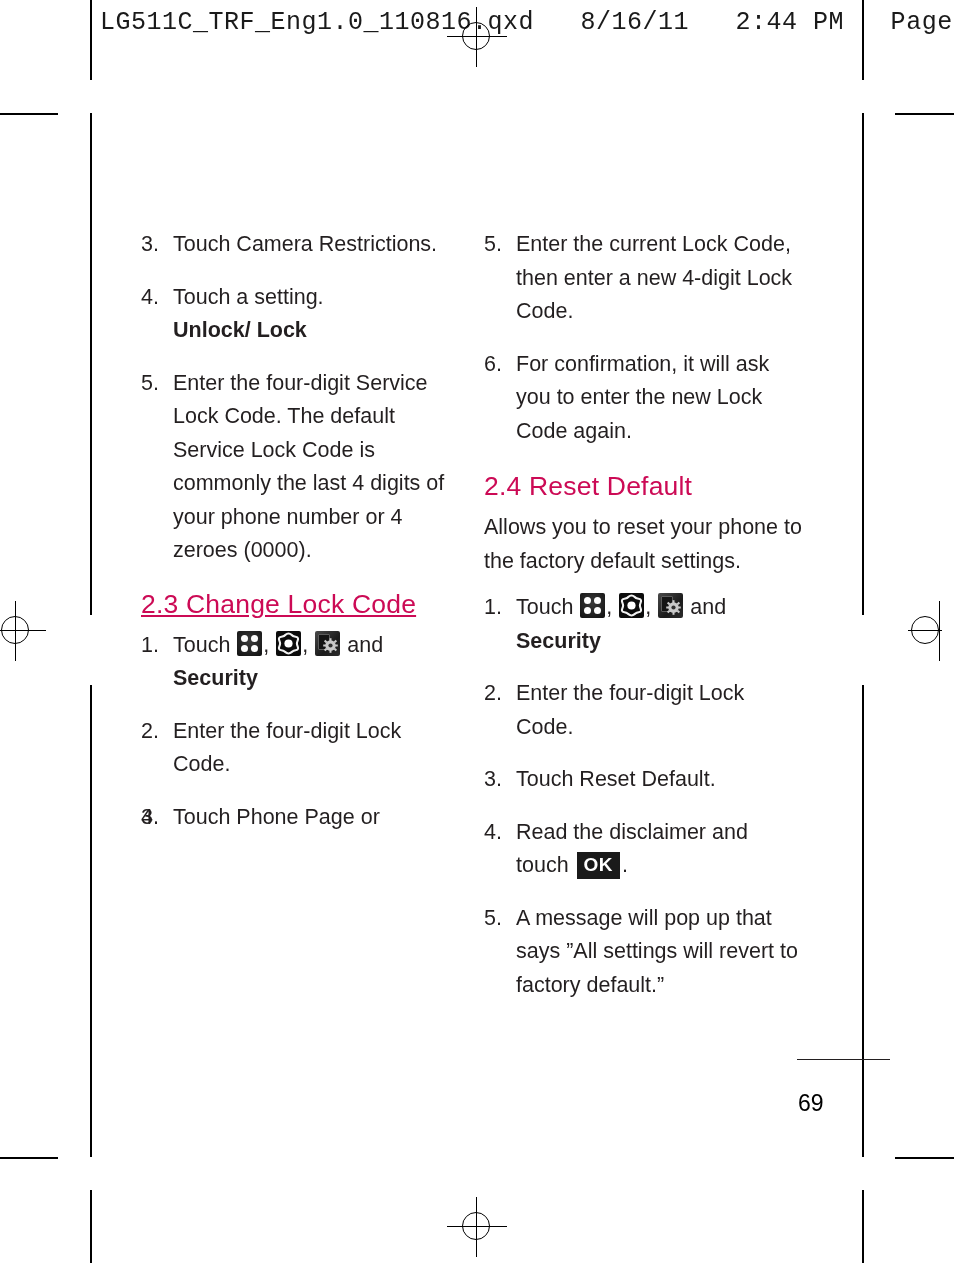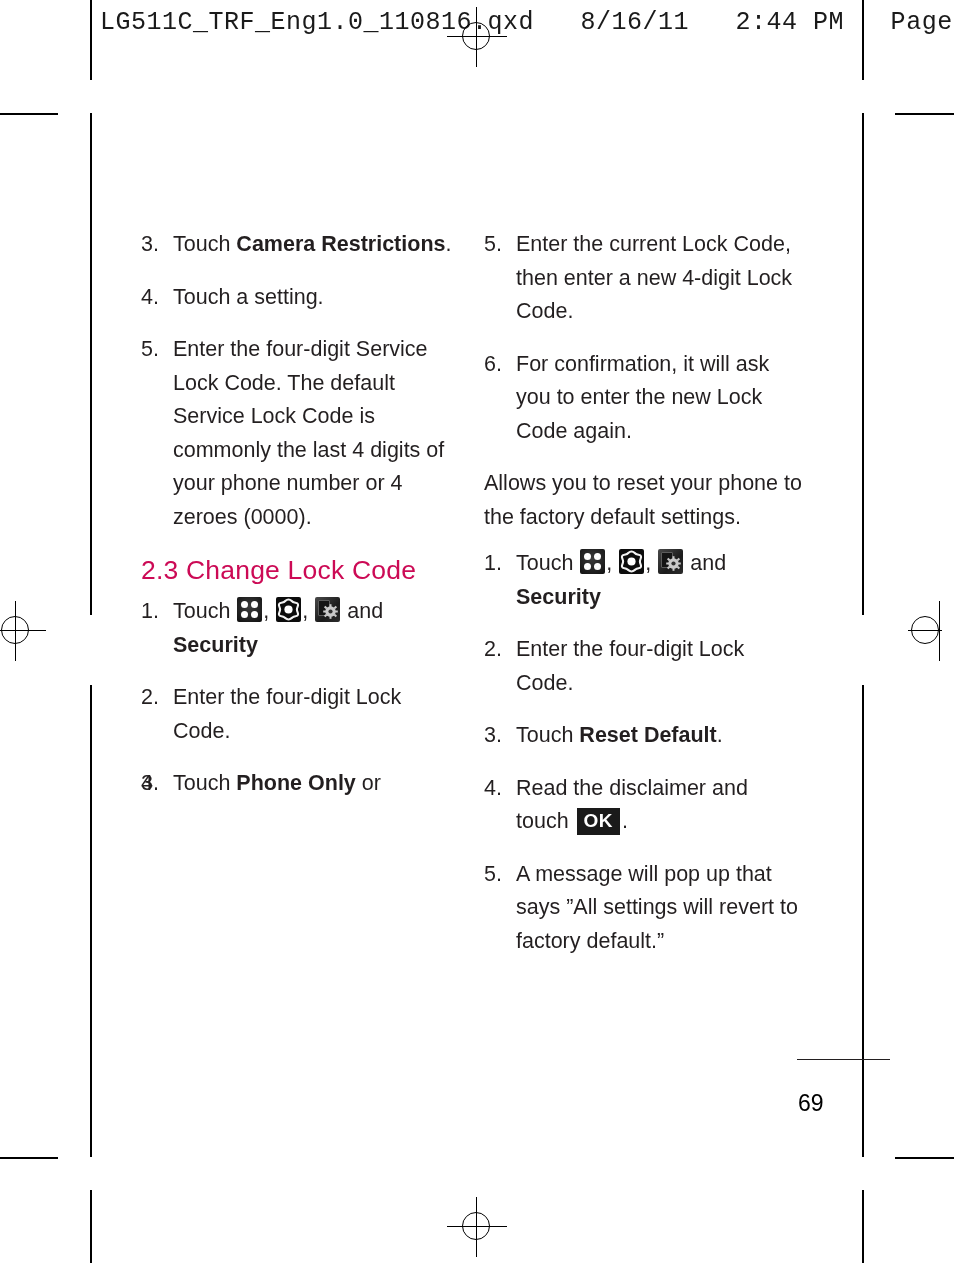--- a/index.html
+++ b/index.html
@@ -102,31 +102,31 @@
 
   .para {
     margin: 0 0 13px 0;
   }
 
   .sub-bold {
     font-weight: bold;
     display: block;
   }
 
-  b, strong { font-weight: bold; }
+  b, strong { font-weight: normal; }
 
   h2.sect {
     color: #cc0a55;
     font-size: 26.5px;
     font-weight: normal;
     margin: 14px 0 9px 0;
     line-height: 32px;
     letter-spacing: 0.2px;
   }
-  .col-left h2.sect { margin-top: 20px; }
+  .col-left h2.sect { margin-top: 20px; text-decoration: underline; }
   .col-right h2.sect { margin-top: 22px; }
 
   
   .ico {
     display: inline-block;
     vertical-align: -4px;
     width: 25px;
     height: 25px;
     margin: 0 1px;
     position: relative;
@@ -245,20 +245,21 @@
   <div class="col col-left">
 
     <div class="item">
       <span class="num">3.</span>
       <span><span>Touch </span><b>Camera Restrictions</b><span>.</span></span>
     </div>
 
     <div class="item">
       <span class="num">4.</span>
       <span>Touch a setting.</span>
+      <span class="sub-bold">Unlock/ Lock</span>
     </div>
 
     <div class="item">
       <span class="num">5.</span>
       <span>Enter the four-digit Service Lock Code. The default Service Lock Code is commonly the last 4 digits of your phone number or 4 zeroes (0000).</span>
     </div>
 
     <h2 class="sect">2.3 Change Lock Code</h2>
 
     <div class="item">
@@ -286,37 +287,38 @@
       <span class="num">2.</span>
       <span>Enter the four-digit Lock Code.</span>
     </div>
 
     <div class="item">
       <span class="num">3.</span>
     </div>
 
     <div class="item">
       <span class="num">4.</span>
-      <span><span>Touch </span><b>Phone Only</b><span> or </span></span>
+      <span><span>Touch </span><b>Phone Page</b><span> or </span></span>
     </div>
 
   </div>
 
   <div class="col col-right">
 
     <div class="item">
       <span class="num">5.</span>
       <span>Enter the current Lock Code, then enter a new 4-digit Lock Code.</span>
     </div>
 
     <div class="item">
       <span class="num">6.</span>
       <span>For confirmation, it will ask you to enter the new Lock Code again.</span>
     </div>
 
+    <h2 class="sect">2.4 Reset Default</h2>
     <p class="para">Allows you to reset your phone to the factory default settings.</p>
 
     <div class="item">
       <span class="num">1.</span>
       <span><span>Touch </span><span class="ico ico-grid"><i></i><i></i><i></i><i></i></span>,&nbsp;<span class="ico ico-gear"><svg width="23" height="23" viewBox="0 0 23 23">
               <path d="M11.5 1.5 C14 1.5 15 3.6 16.8 4.3 C18.6 5 20.5 4.4 21 6.2 C21.5 8 19.9 9.2 19.9 11.5 C19.9 13.8 21.5 15 21 16.8 C20.5 18.6 18.6 18 16.8 18.7 C15 19.4 14 21.5 11.5 21.5 C9 21.5 8 19.4 6.2 18.7 C4.4 18 2.5 18.6 2 16.8 C1.5 15 3.1 13.8 3.1 11.5 C3.1 9.2 1.5 8 2 6.2 C2.5 4.4 4.4 5 6.2 4.3 C8 3.6 9 1.5 11.5 1.5 Z" fill="none" stroke="#f2f2f2" stroke-width="2.1"></path>
               <circle cx="11.5" cy="11.5" r="4.1" fill="#ffffff"></circle>
             </svg></span>,&nbsp;<span class="ico ico-phone"><span class="screen"></span><svg width="15" height="15" viewBox="0 0 15 15">
               <g fill="#c9c9c9">
                 <circle cx="7.5" cy="7.5" r="5.2"></circle>

